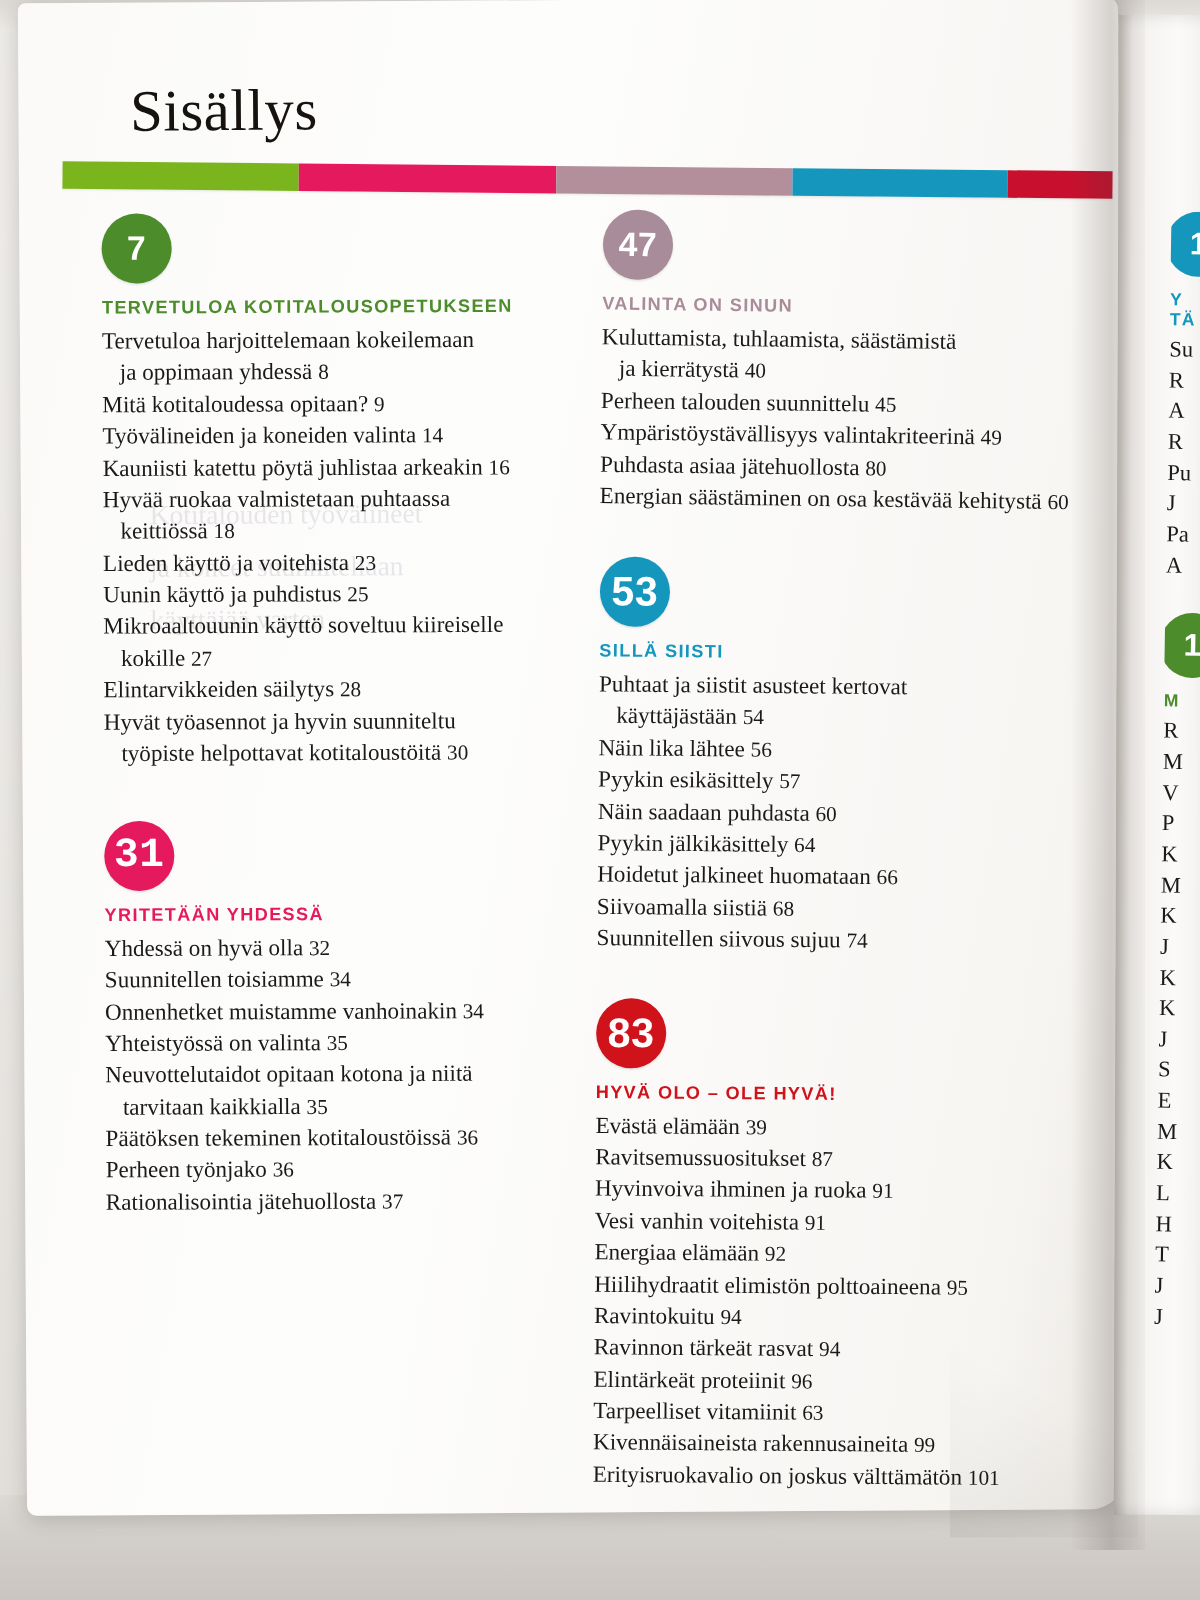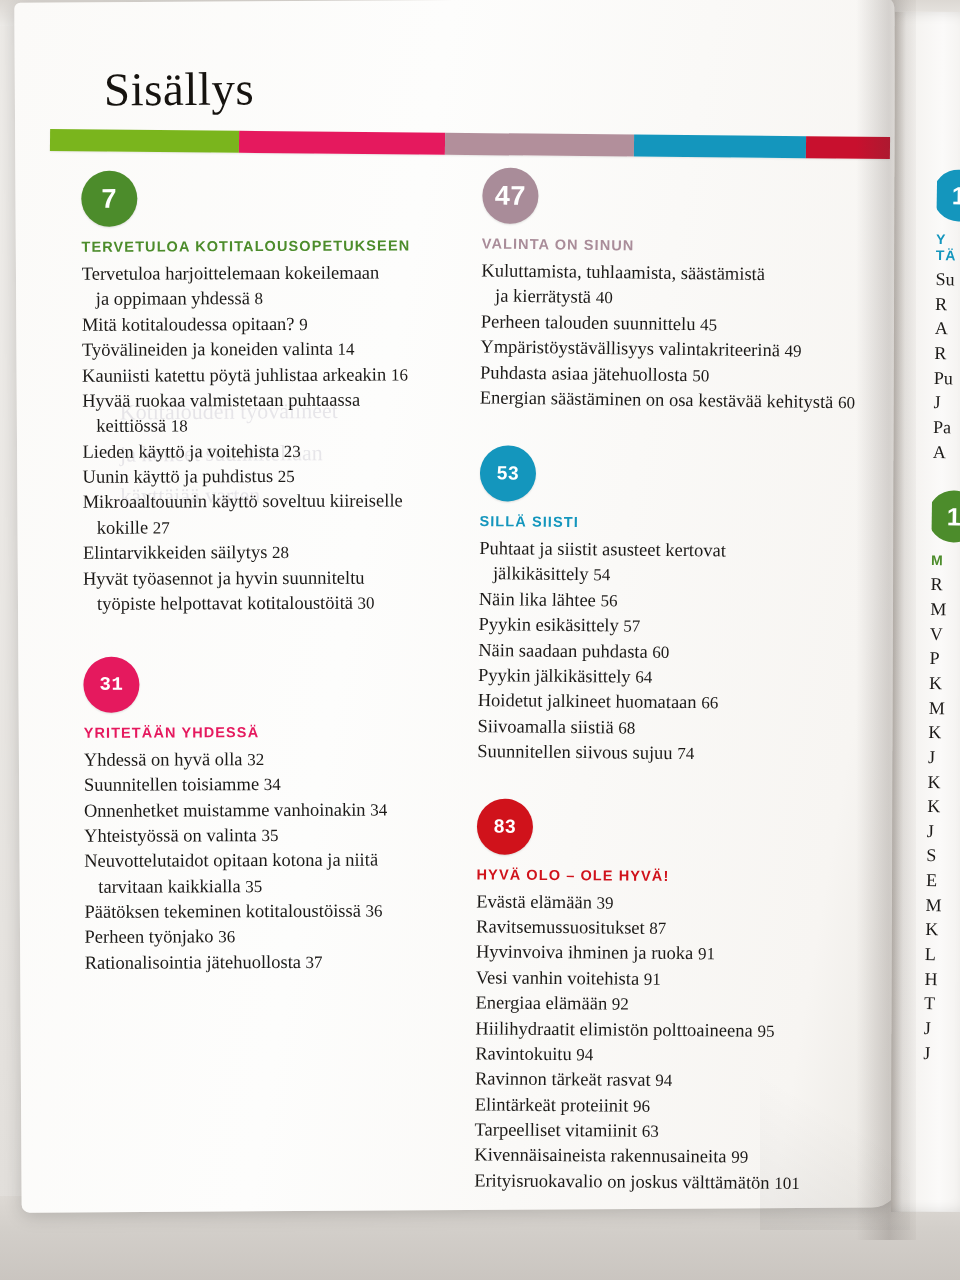--- a/index.html
+++ b/index.html
@@ -113,21 +113,21 @@
     color: #fff;
     font-family: "Liberation Sans", sans-serif;
     font-weight: bold;
     font-size: 27px;
     display: flex;
     align-items: center;
     justify-content: center;
     letter-spacing: 0.5px;
     box-shadow: 0 1px 2px rgba(0,0,0,0.12);
   }
-  .badge.small { font-size: 19px; }
+  .badge.small { font-size: 33px; }
   .sec-title {
     font-family: "Liberation Sans", sans-serif;
     font-weight: bold;
     font-size: 14.5px;
     letter-spacing: 1.1px;
     margin: 12px 0 7px 0;
     text-transform: uppercase;
   }
   .entries {
     list-style: none;
@@ -272,31 +272,31 @@
   <div class="col col-b">
 
     <div class="section">
       <div class="badge" style="background: rgb(169, 140, 153);">47</div>
       <div class="sec-title" style="color: rgb(169, 140, 153);">VALINTA ON SINUN</div>
       <ul class="entries">
         <li><span>Kuluttamista, tuhlaamista, säästämistä</span> <span class="pg"></span></li>
         <li class="cont"><span>ja kierrätystä</span> <span class="pg">40</span></li>
         <li><span>Perheen talouden suunnittelu</span> <span class="pg">45</span></li>
         <li><span>Ympäristöystävällisyys valintakriteerinä</span> <span class="pg">49</span></li>
-        <li><span>Puhdasta asiaa jätehuollosta</span> <span class="pg">50</span></li>
+        <li><span>Puhdasta asiaa jätehuollosta</span> <span class="pg">80</span></li>
         <li><span>Energian säästäminen on osa kestävää kehitystä</span> <span class="pg">60</span></li>
       </ul>
     </div>
 
     <div class="section" style="margin-top:34px">
       <div class="badge small" style="background: rgb(20, 150, 189);">53</div>
       <div class="sec-title" style="color: rgb(20, 150, 189);">SILLÄ SIISTI</div>
       <ul class="entries">
         <li><span>Puhtaat ja siistit asusteet kertovat</span> <span class="pg"></span></li>
-        <li class="cont"><span>jälkikäsittely</span> <span class="pg">54</span></li>
+        <li class="cont"><span>käyttäjästään</span> <span class="pg">54</span></li>
         <li><span>Näin lika lähtee</span> <span class="pg">56</span></li>
         <li><span>Pyykin esikäsittely</span> <span class="pg">57</span></li>
         <li><span>Näin saadaan puhdasta</span> <span class="pg">60</span></li>
         <li><span>Pyykin jälkikäsittely</span> <span class="pg">64</span></li>
         <li><span>Hoidetut jalkineet huomataan</span> <span class="pg">66</span></li>
         <li><span>Siivoamalla siistiä</span> <span class="pg">68</span></li>
         <li><span>Suunnitellen siivous sujuu</span> <span class="pg">74</span></li>
       </ul>
     </div>
 

